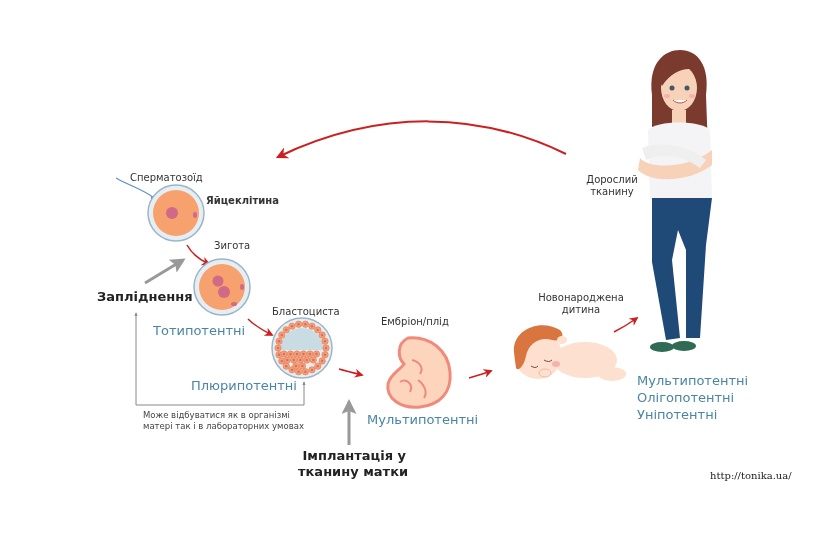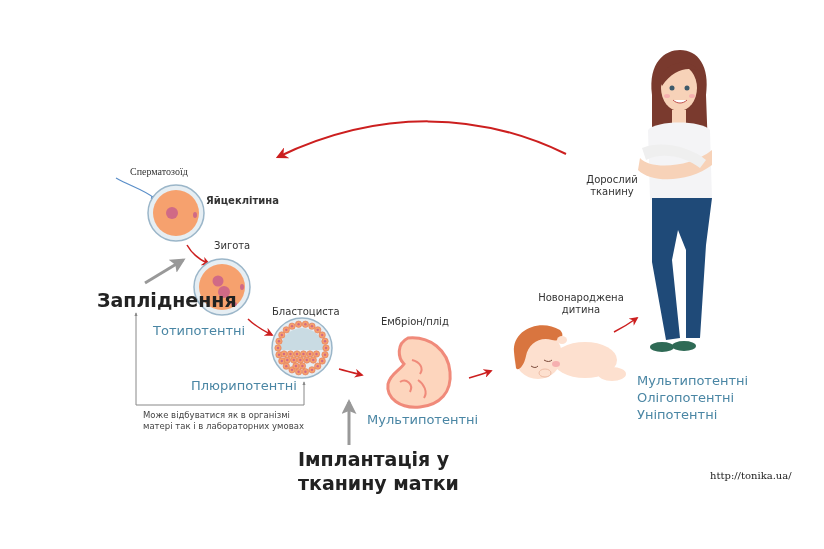--- a/index.html
+++ b/index.html
@@ -1,20 +1,20 @@
 <!DOCTYPE html>
 <html><head>
   <meta charset="utf-8">
   <style>
     html, body { margin: 0; padding: 0; background: #ffffff; }
     body { width: 824px; height: 549px; position: relative; overflow: hidden; font-family: "DejaVu Sans", sans-serif; }
     .lbl { position: absolute; color: #333333; font-size: 10px; white-space: nowrap; line-height: 1.15; }
     .lbl-center { text-align: center; }
     .pot { position: absolute; color: #4a86a4; font-size: 13px; white-space: nowrap; line-height: 1.3; }
-    .bold { position: absolute; color: #222222; font-size: 19px; font-weight: bold; white-space: nowrap; line-height: 1.25; }
+    .bold { position: absolute; color: #222222; font-size: 13px; font-weight: bold; white-space: nowrap; line-height: 1.25; }
     .small { position: absolute; color: #444444; font-size: 8.5px; line-height: 1.35; white-space: nowrap; }
     .url { position: absolute; color: #222222; font-size: 10px; font-family: "DejaVu Serif", serif; white-space: nowrap; }
     svg.layer { position: absolute; left: 0; top: 0; }
     .multi div { display: block; }
   </style>
 </head>
 <body>
 
 <svg class="layer" width="824" height="549" viewBox="0 0 824 549">
   <defs>
@@ -186,39 +186,39 @@
     <path d="M640,158 C650,170 690,168 712,150 L712,165 C690,182 652,184 638,170 Z" fill="#f7d2b8"></path>
     <path d="M642,148 C660,140 690,146 706,160 L700,168 C684,156 662,152 646,160 Z" fill="#efefef"></path>
 
     <path d="M652,198 L712,198 L706,245 L700,338 L686,338 L686,250 L678,230 L672,260 L680,338 L666,340 L652,262 Z" fill="#1f4a78"></path>
 
     <ellipse cx="662" cy="347" rx="12" ry="5" fill="#2f6a55"></ellipse>
     <ellipse cx="684" cy="346" rx="12" ry="5" fill="#2f6a55"></ellipse>
   </g>
 </svg>
 
-<div class="lbl" style="left:130px; top:166px;font-family:Liberation Serif, serif;">Сперматозоїд</div>
+<div class="lbl" style="left:130px; top:172px;">Сперматозоїд</div>
 <div class="lbl" style="left:206px; top:195px;font-weight:bold;">Яйцеклітина</div>
 <div class="lbl" style="left:214px; top:240px;">Зигота</div>
 <div class="lbl" style="left:272px; top:306px;">Бластоциста</div>
 <div class="lbl" style="left:381px; top:316px;text-align:right;">Ембріон/плід</div>
 
 <div class="lbl lbl-center" style="left:533px; top:292px; width:96px;">
   <div>Новонароджена</div>
   <div>дитина</div>
 </div>
 
 <div class="lbl lbl-center" style="left:582px; top:174px; width:60px;">
   <div>Дорослий</div>
   <div>тканину</div>
 </div>
 
 <div class="bold" style="left:97px; top:289px;">Запліднення</div>
 
-<div class="bold" style="left:298px; top:448px; text-align:left; width:108px;">
+<div class="bold" style="left:298px; top:448px; text-align:right; width:108px;">
   <div>Імплантація у</div>
   <div>тканину матки</div>
 </div>
 
 <div class="small" style="left:143px; top:410px;">
   <div>Може відбуватися як в організмі</div>
   <div>матері так і в лабораторних умовах</div>
 </div>
 
 <div class="pot" style="left:153px; top:323px;">Тотипотентні</div>

